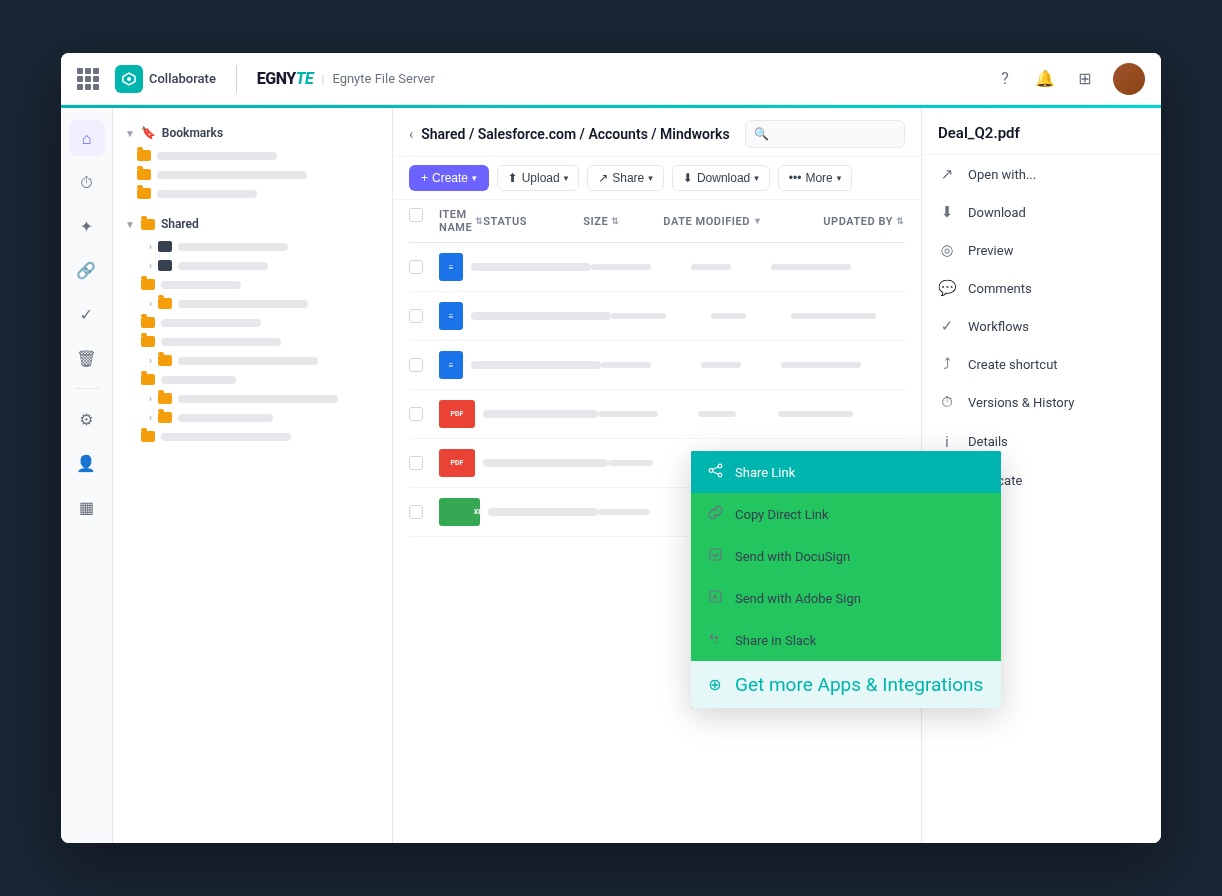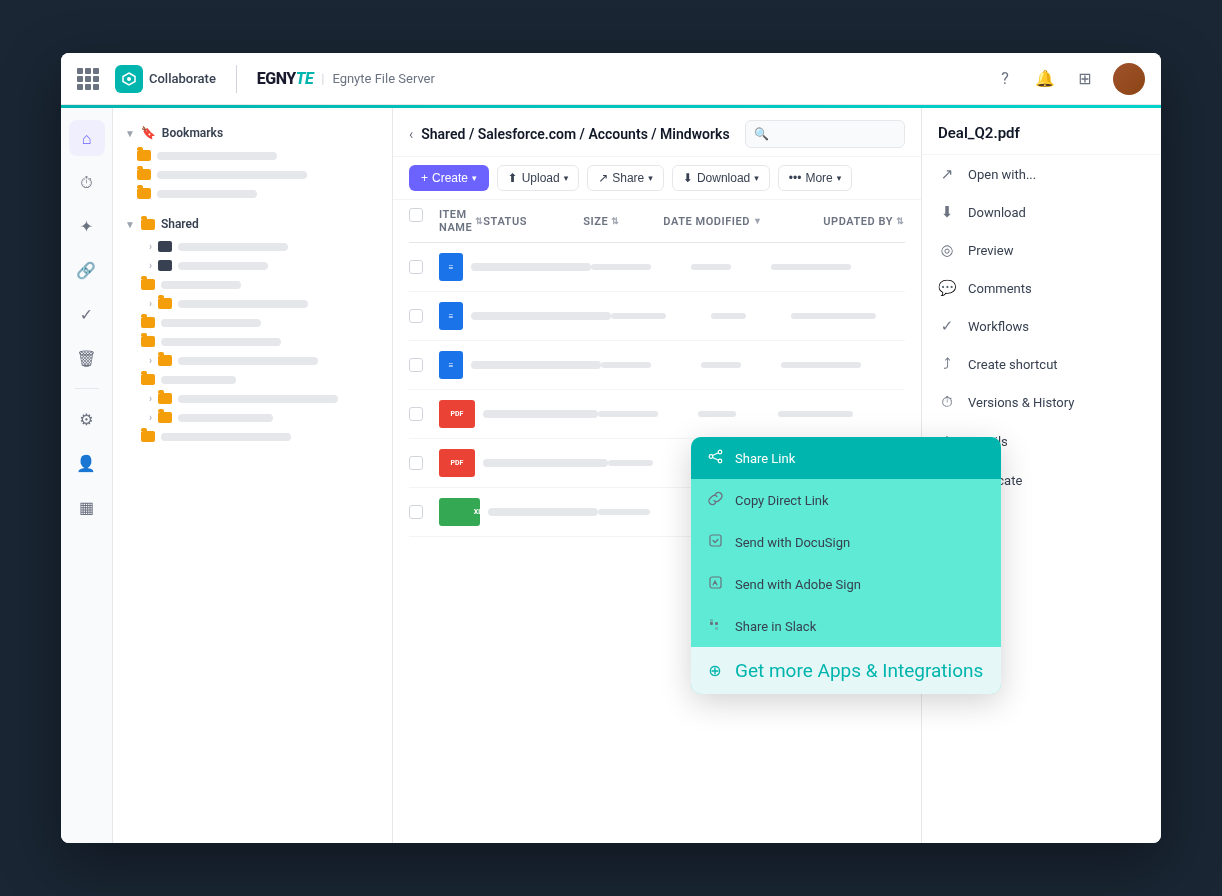--- a/index.html
+++ b/index.html
@@ -316,24 +316,24 @@
       display: flex; align-items: center;
       padding: 10px 16px;
       gap: 12px;
       font-size: 13px; color: #374151;
       cursor: pointer;
     }
     .panel-icon { color: #6b7280; font-size: 15px; width: 18px; text-align: center; }
     .share-dropdown {
       position: absolute;
       left: 630px;
-      top: 384px;
+      top: 398px;
       width: 310px;
-      background: #5eead4;
-      border-radius: 10px;
+      background: #22c55e;
+      border-radius: 2px;
       box-shadow: 0 8px 32px rgba(0,0,0,0.18);
       overflow: hidden;
       z-index: 100;
     }
     .share-item {
       display: flex; align-items: center;
       padding: 12px 16px;
       font-size: 13px; color: #374151;
       cursor: pointer;
       gap: 12px;

